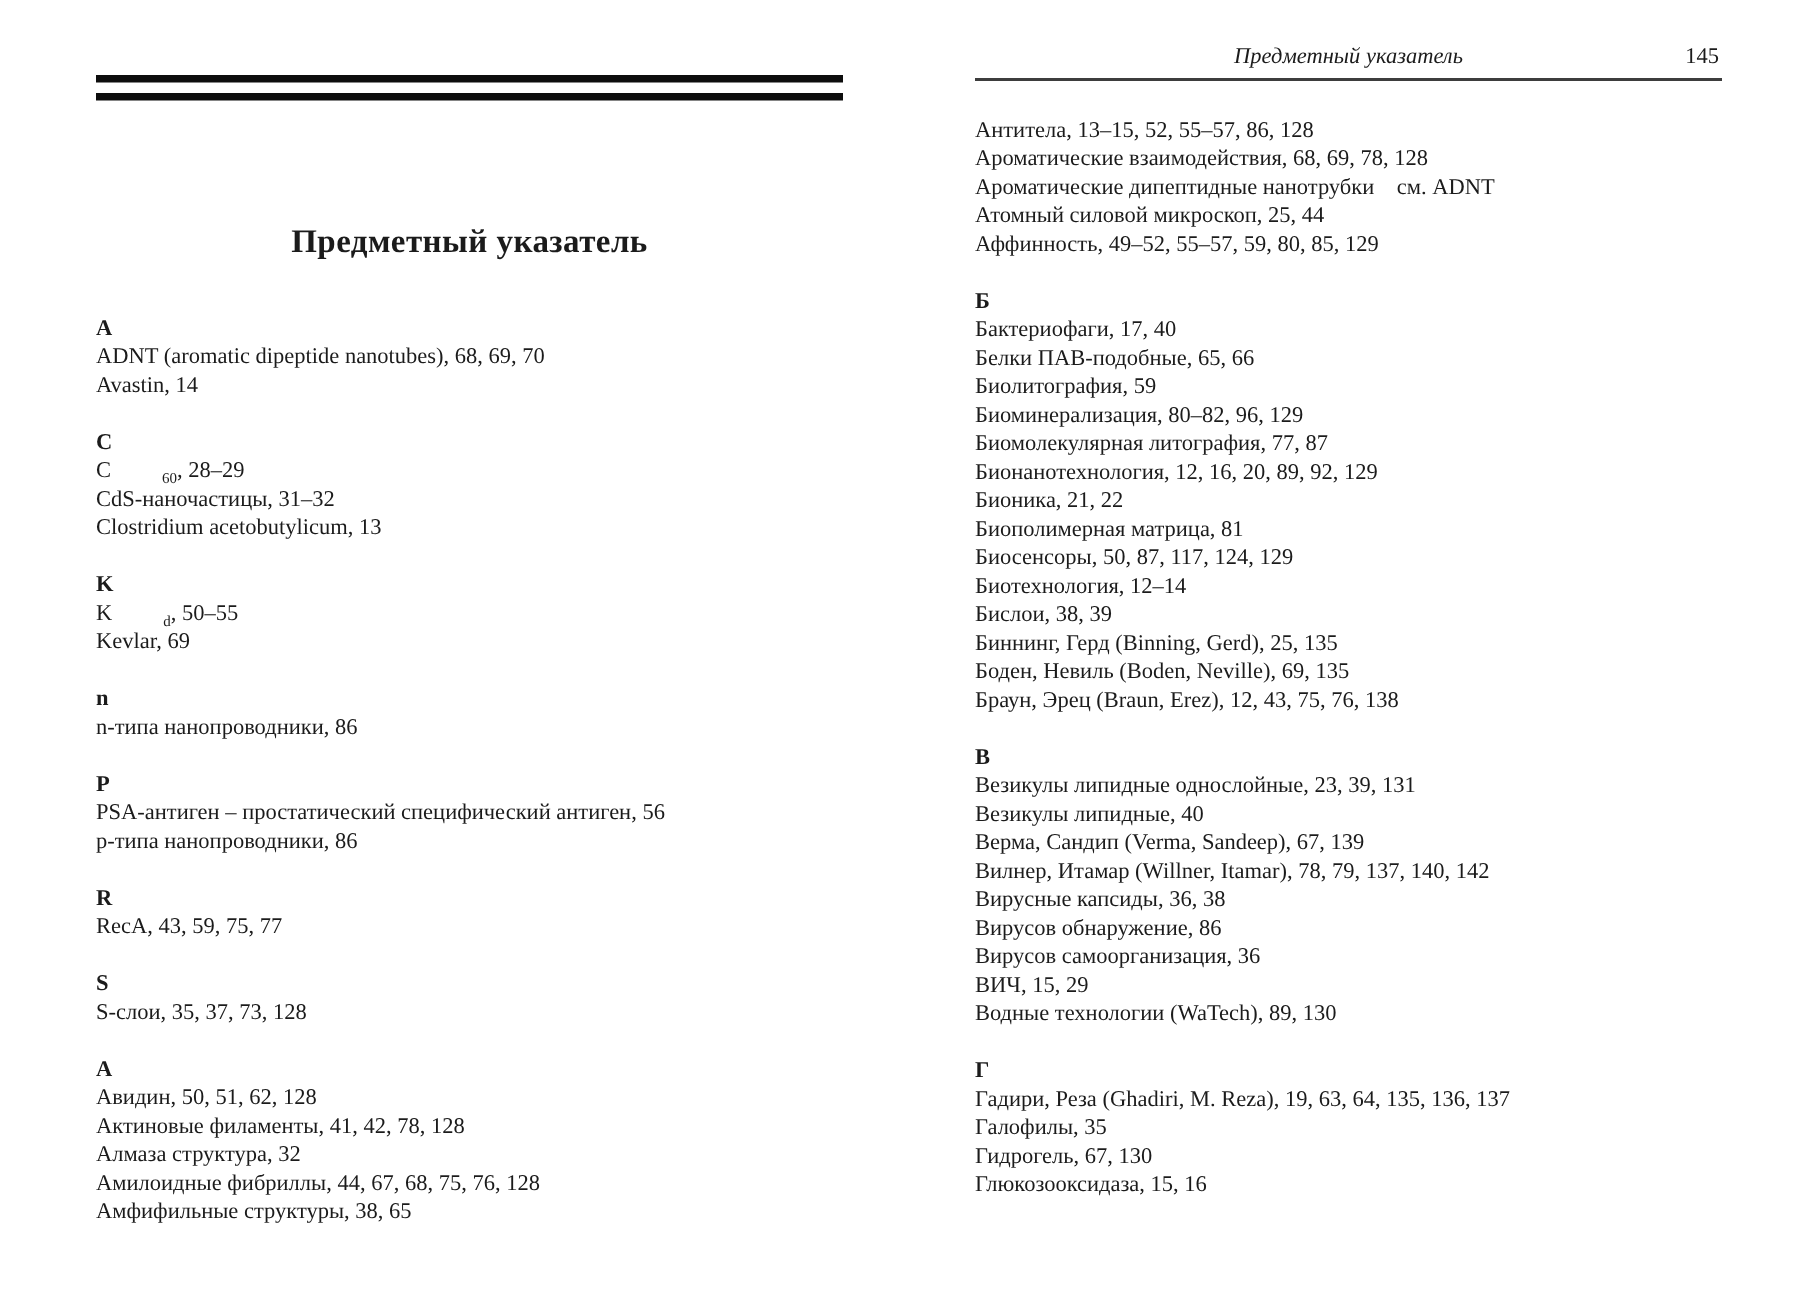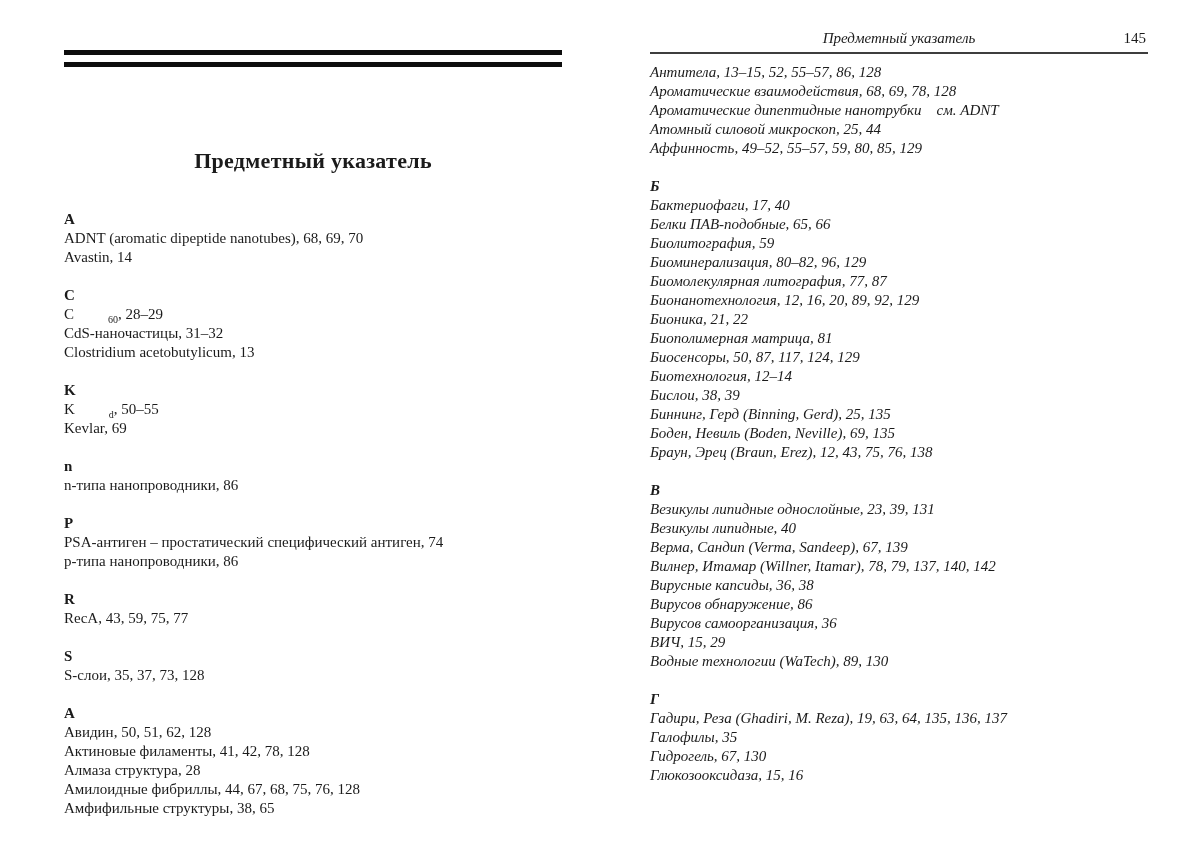--- a/index.html
+++ b/index.html
@@ -65,21 +65,21 @@
   }
   .head-rule {
     margin-top: 3px;
     height: 2px;
     background: #3d3d3d;
   }
 
   
   .index-list { font-size: 15px; }
   .page-left  .index-list { margin-top: 36px; }
-  .page-right .index-list { margin-top: 9px; font-style: italic; }
+  .page-right .index-list { margin-top: 24px; }
 
   .index-section + .index-section { margin-top: 19px; }
 
   .section-letter {
     font-weight: bold;
     line-height: 19px;
   }
   .index-entry {
     line-height: 19px;
     white-space: nowrap;
@@ -115,36 +115,36 @@
           <div class="section-letter">K</div>
           <div class="index-entry">K<sub>d</sub>, 50–55</div>
           <div class="index-entry">Kevlar, 69</div>
         </div>
         <div class="index-section">
           <div class="section-letter">n</div>
           <div class="index-entry">n-типа нанопроводники, 86</div>
         </div>
         <div class="index-section">
           <div class="section-letter">P</div>
-          <div class="index-entry">PSA-антиген – простатический специфический антиген, 74</div>
+          <div class="index-entry">PSA-антиген – простатический специфический антиген, 56</div>
           <div class="index-entry">p-типа нанопроводники, 86</div>
         </div>
         <div class="index-section">
           <div class="section-letter">R</div>
           <div class="index-entry">RecA, 43, 59, 75, 77</div>
         </div>
         <div class="index-section">
           <div class="section-letter">S</div>
           <div class="index-entry">S-слои, 35, 37, 73, 128</div>
         </div>
         <div class="index-section">
           <div class="section-letter">А</div>
           <div class="index-entry">Авидин, 50, 51, 62, 128</div>
           <div class="index-entry">Актиновые филаменты, 41, 42, 78, 128</div>
-          <div class="index-entry">Алмаза структура, 28</div>
+          <div class="index-entry">Алмаза структура, 32</div>
           <div class="index-entry">Амилоидные фибриллы, 44, 67, 68, 75, 76, 128</div>
           <div class="index-entry">Амфифильные структуры, 38, 65</div>
         </div>
       </div>
   </div>
 
   <div class="page page-right">
     <div class="running-head">
       <span class="running-title">Предметный указатель</span>
       <span class="page-number">145</span>

